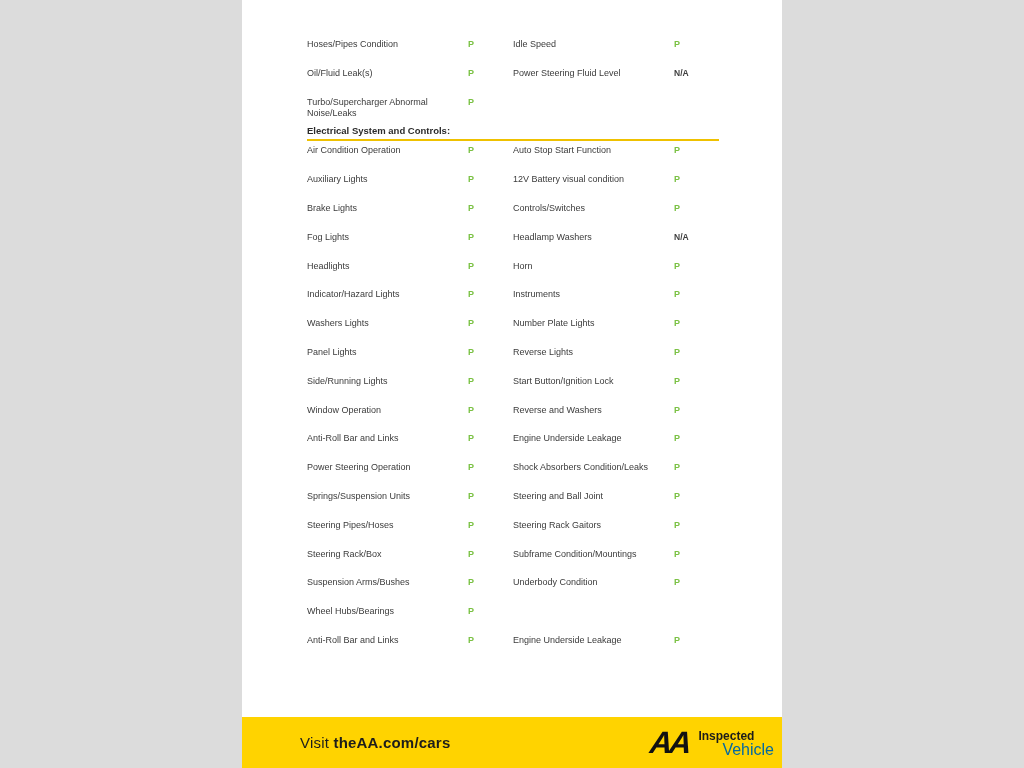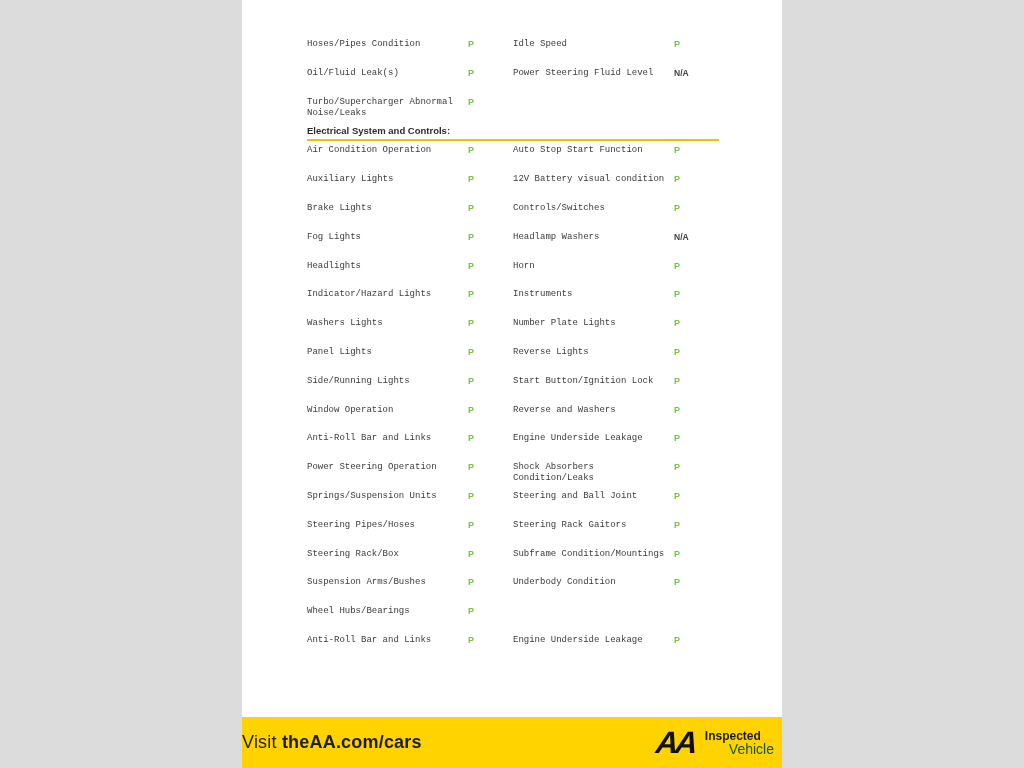--- a/index.html
+++ b/index.html
@@ -34,40 +34,40 @@
     grid-template-columns: 161px 45px 161px 45px;
     min-height: 28.8px;
     align-items: start;
     padding-top: 2px;
   }
   .check-label {
     font-size: 9px;
     color: #3b3b3b;
     line-height: 11px;
     padding-right: 6px;
-    font-family: Liberation Mono, monospace;
   }
   .check-status {
     font-size: 9px;
     font-weight: bold;
     line-height: 11px;
   }
   .status-pass { color: #7ac143; }
   .status-na { color: #3f3f3f; font-size: 8.5px; }
   .footer-bar {
     position: absolute;
     left: 0; bottom: 0;
     width: 100%; height: 51px;
     background: #ffd300;
     display: flex;
     align-items: center;
     justify-content: space-between;
   }
   .visit-text {
-    font-size: 18px;
+    margin-left: 58px;
+    font-size: 15px;
     color: #1d1d1b;
     letter-spacing: 0.2px;
   }
   .visit-text .link-part { font-weight: bold; }
   .footer-right {
     display: flex;
     align-items: center;
     margin-right: 8px;
   }
   .aa-logo {
@@ -79,21 +79,21 @@
     transform: skewX(-6deg);
     line-height: 1;
     padding-right: 10px;
   }
   .badge {
     display: flex;
     flex-direction: column;
     line-height: 13px;
   }
   .badge-title { font-size: 12px; font-weight: bold; color: #1d1d1b; }
-  .badge-subtitle { font-size: 14px; color: #14532d; margin-left: 24px; }
+  .badge-subtitle { font-size: 16px; color: #0369a1; margin-left: 24px; }
 </style>
 </head>
 <body>
 
 <div class="paper">
   <div class="content" id="checklist">
       <div class="row">
         <span class="check-label">Hoses/Pipes Condition</span>
         <span class="check-status status-pass">P</span>
         <span class="check-label">Idle Speed</span>

